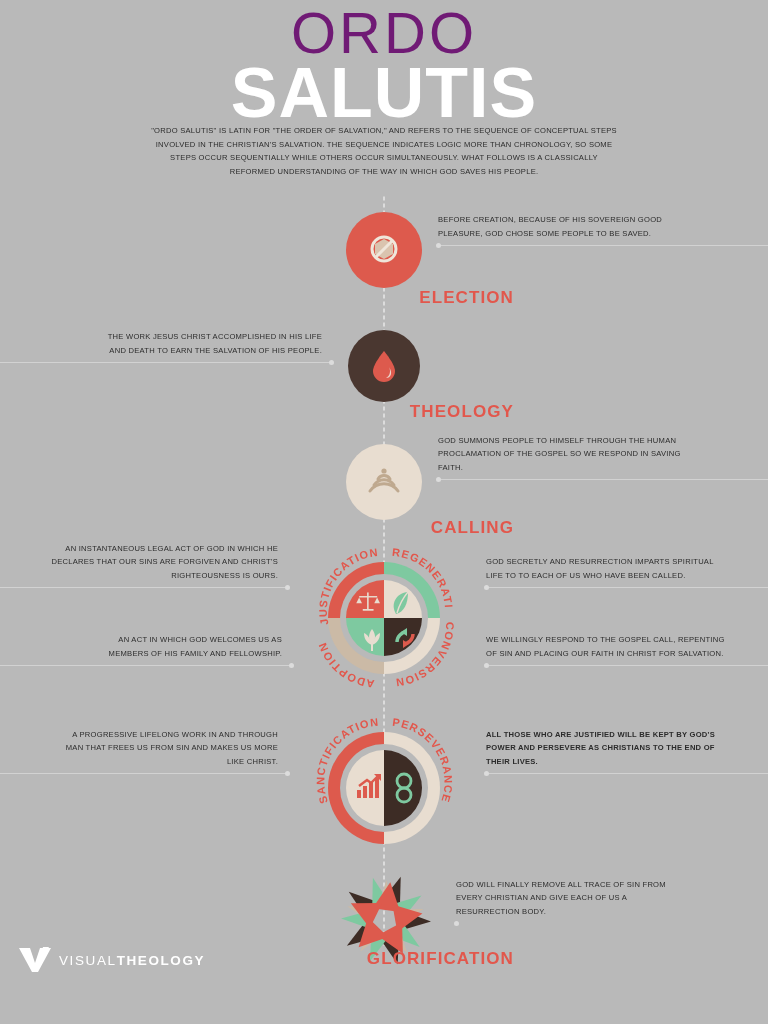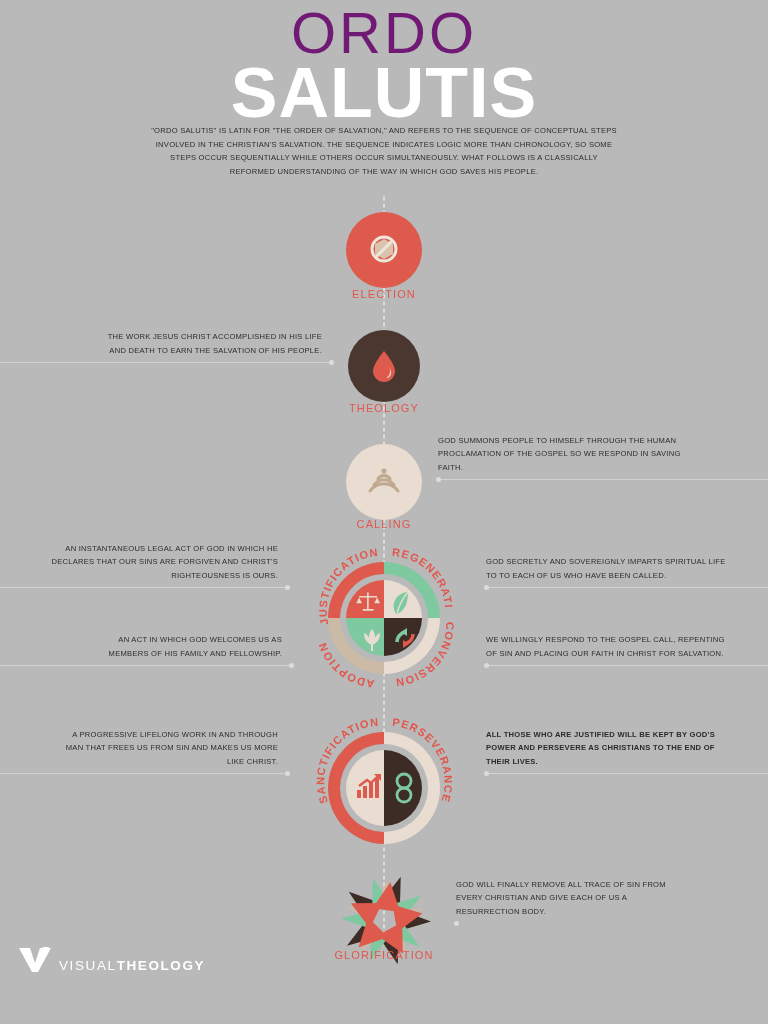--- a/index.html
+++ b/index.html
@@ -35,41 +35,41 @@
     background-position:left;background-size:2px 7px;background-repeat:repeat-y;
   }
 
   
   .node{position:absolute;}
   .circle{
     position:absolute;border-radius:50%;
     display:flex;align-items:center;justify-content:center;
   }
   .node-label{
-    position:absolute;width:260px;text-align:center;left:50%;
+    position:absolute;width:260px;text-align:right;left:50%;
     transform:translateX(-50%);
-    color:#e2574c;font-weight:normal;font-size:11px;letter-spacing:1.1px;
+    color:#e2574c;font-weight:bold;font-size:17px;letter-spacing:1.1px;
   }
 
   
   .callout{position:absolute;}
   .callout .ctext{
     font-size:7.6px;line-height:13.4px;color:#2b2b2b;letter-spacing:.25px;
     position:absolute;bottom:6px;width:100%;
   }
   .callout.right .ctext{text-align:left;left:0;}
   .callout.left  .ctext{text-align:right;right:10px;}
   .rule{position:absolute;height:1px;background:#d2d2d2;bottom:0;}
   .dot{
     position:absolute;width:5px;height:5px;border-radius:50%;
     background:#dcdcdc;bottom:-2px;
   }
 
   
-  .logo{position:absolute;left:18px;top:947px;display:flex;align-items:flex-end;}
+  .logo{position:absolute;left:18px;top:947px;display:flex;align-items:center;}
   .logo-mark{width:34px;height:26px;position:relative;margin-right:7px;}
   .logo-text{color:#ffffff;font-size:13.5px;letter-spacing:1.6px;}
   .logo-text b{font-weight:bold;}
   .logo-text span{font-weight:300;}
 
   
   .arc-label{position:absolute;left:0;top:0;width:100%;height:100%;pointer-events:none;}
   .arc-label text{
     fill:#e2574c;font-family:"Liberation Sans",sans-serif;
     font-weight:bold;font-size:11px;letter-spacing:1.1px;
@@ -92,20 +92,25 @@
     <div class="circle" style="left:0;top:0;width:76px;height:76px;background:#dd5a4d;">
       <svg width="44" height="44" viewBox="0 0 44 44">
         <path d="M13 26 L13 16 L22 11 L31 16 L31 26 L22 31 Z" fill="#d9cab4" opacity="0.95"></path>
         <circle cx="22" cy="21" r="12" fill="none" stroke="#efe6da" stroke-width="3"></circle>
         <line x1="13.5" y1="29.5" x2="30.5" y2="12.5" stroke="#efe6da" stroke-width="3"></line>
       </svg>
     </div>
   </div>
   <div class="node-label" style="left:384px;top:288px;">ELECTION</div>
 
+  <div class="callout right" style="left:438px;top:210px;width:232px;height:36px;">
+    <div class="ctext">BEFORE CREATION, BECAUSE OF HIS SOVEREIGN GOOD PLEASURE, GOD CHOSE SOME PEOPLE TO BE SAVED.</div>
+    <div class="rule" style="left:0;width:330px;"></div>
+    <div class="dot" style="left:-2px;"></div>
+  </div>
 
   <div class="node" style="left:348px;top:330px;width:72px;height:72px;">
     <div class="circle" style="left:0;top:0;width:72px;height:72px;background:#4a3730;">
       <svg width="34" height="38" viewBox="0 0 34 38">
         <path d="M17 4 C17 4 6 17 6 24 A11 11 0 0 0 28 24 C28 17 17 4 17 4 Z" fill="#dd5a4d"></path>
         <path d="M22 20 C24 24 23 29 19 31 C24 31 26 26 22 20 Z" fill="#f0eae2" opacity=".85"></path>
       </svg>
     </div>
   </div>
   <div class="node-label" style="left:384px;top:402px;">THEOLOGY</div>
@@ -190,21 +195,21 @@
     </svg>
   </div>
 
   <div class="callout left" style="left:40px;top:552px;width:248px;height:36px;">
     <div class="ctext">AN INSTANTANEOUS LEGAL ACT OF GOD IN WHICH HE DECLARES THAT OUR SINS ARE FORGIVEN AND CHRIST'S RIGHTEOUSNESS IS OURS.</div>
     <div class="rule" style="right:0;width:290px;"></div>
     <div class="dot" style="right:-2px;"></div>
   </div>
 
   <div class="callout right" style="left:486px;top:552px;width:242px;height:36px;">
-    <div class="ctext">GOD SECRETLY AND SOVEREIGNLY IMPARTS SPIRITUAL LIFE TO TO EACH OF US WHO HAVE BEEN CALLED.</div>
+    <div class="ctext">GOD SECRETLY AND RESURRECTION IMPARTS SPIRITUAL LIFE TO TO EACH OF US WHO HAVE BEEN CALLED.</div>
     <div class="rule" style="left:0;width:282px;"></div>
     <div class="dot" style="left:-2px;"></div>
   </div>
 
   <div class="callout left" style="left:100px;top:630px;width:192px;height:36px;">
     <div class="ctext">AN ACT IN WHICH GOD WELCOMES US AS MEMBERS OF HIS FAMILY AND FELLOWSHIP.</div>
     <div class="rule" style="right:0;width:292px;"></div>
     <div class="dot" style="right:-2px;"></div>
   </div>
 

